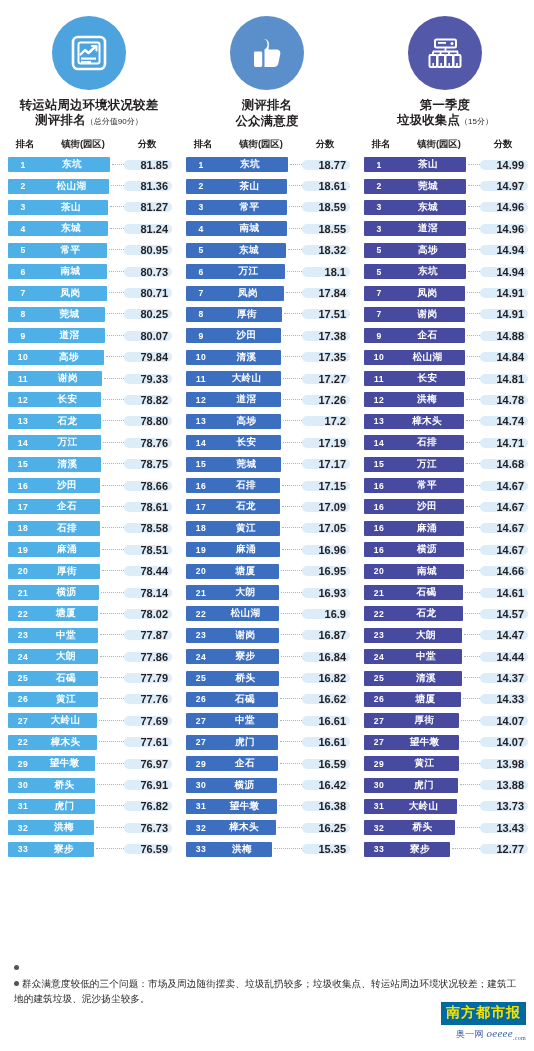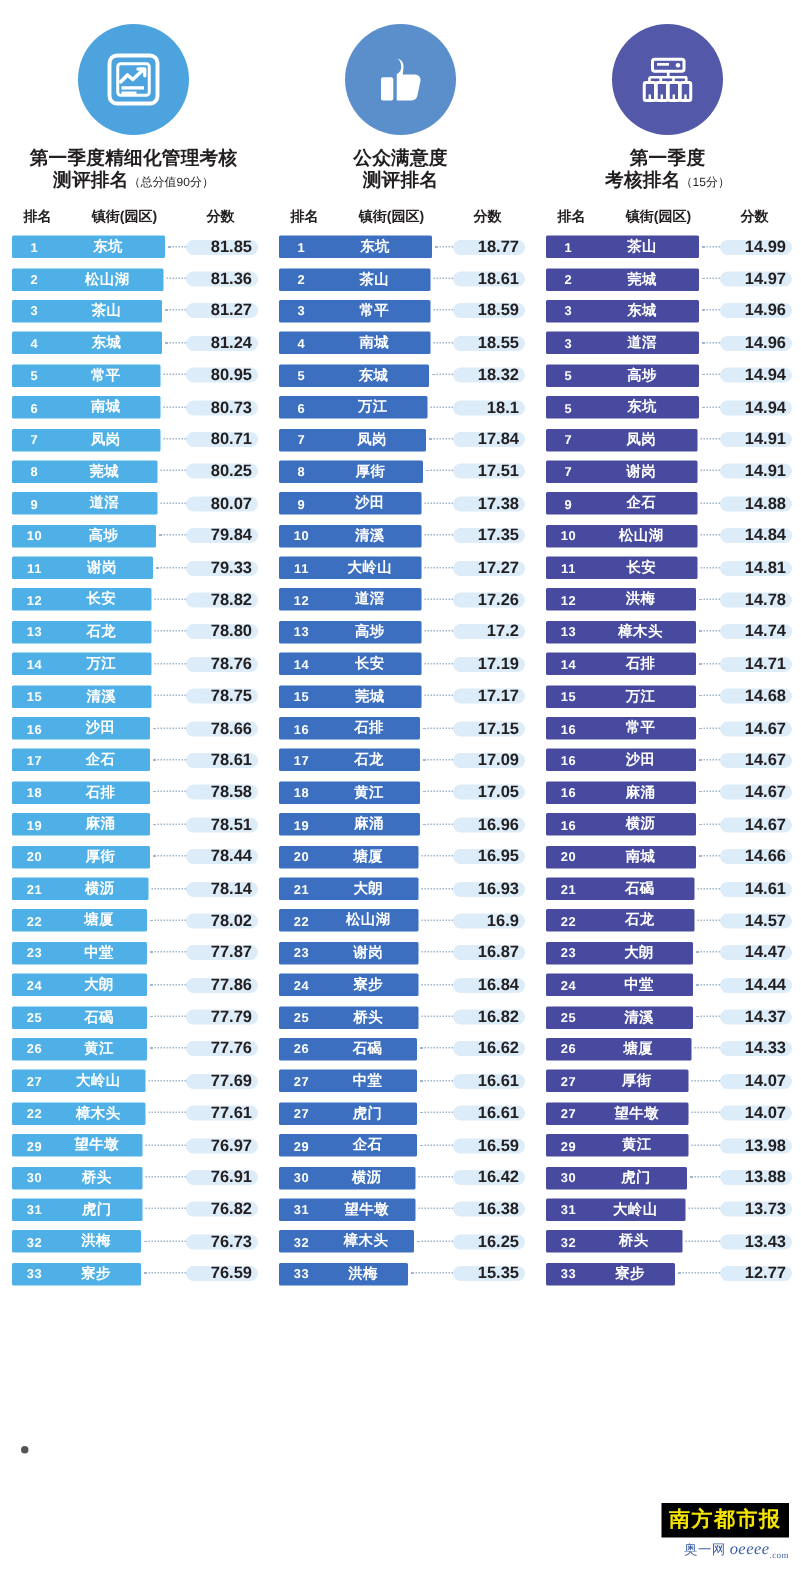--- a/index.html
+++ b/index.html
@@ -101,21 +101,21 @@
     letter-spacing:.1px;
   }
   .note .dot{
     display:inline-block;width:5px;height:5px;border-radius:50%;
     background:#555;margin-right:3px;vertical-align:1px;
   }
   .brand{
     position:absolute;right:8px;top:42px;text-align:right;
   }
   .brand-box{
-    background:#000000;color:#f5e400;
+    background:#0369a1;color:#f5e400;
     font-weight:bold;font-size:14px;letter-spacing:1px;
     padding:2px 5px 3px 5px;display:inline-block;
     font-family:"Liberation Serif","DejaVu Serif",serif;
   }
   .brand-sub{
     font-size:9px;color:#3a5fa8;margin-top:2px;letter-spacing:.3px;
     font-family:"Liberation Serif","DejaVu Serif",serif;
   }
   .brand-sub i{font-size:11px;}
   .brand-sub sub{font-size:6px;}
@@ -134,21 +134,21 @@
             <rect x="7" y="7" width="32" height="32" rx="5" ry="5" fill="none" stroke="#fff" stroke-width="2.6"></rect>
             <rect x="12.5" y="12.5" width="21" height="21" rx="2" ry="2" fill="none" stroke="#fff" stroke-width="2"></rect>
             <polyline points="14.5,24.5 19,20 22.5,23 29.5,16.5" fill="none" stroke="#fff" stroke-width="2.4" stroke-linecap="round" stroke-linejoin="round"></polyline>
             <polyline points="26,16 30.5,16 30.5,20.5" fill="none" stroke="#fff" stroke-width="2.2" stroke-linecap="round" stroke-linejoin="round"></polyline>
             <rect x="15" y="27.5" width="15" height="2.2" fill="#fff"></rect>
             <rect x="15" y="31" width="10" height="2.2" fill="#fff"></rect>
           </svg>
         </div>
       </div>
       <div class="col-title">
-        <div>第一季度精细化管理考核</div>
+        <div>转运站周边环境状况较差</div>
         <div><span>测评排名</span><span class="sub">（总分值90分）</span></div>
       </div>
       <div class="tbl-head">
         <div class="th-rank">排名</div>
         <div class="th-town">镇街(园区)</div>
         <div class="th-score">分数</div>
       </div>
       <div class="rows">
           <div class="row">
             <div class="bar" style="background: rgb(79, 176, 232); width: 102px;">
@@ -420,22 +420,22 @@
     <div class="col">
       <div class="icon-wrap">
         <div class="icon-circle" style="background:#5b8fcb">
           <svg width="46" height="46" viewBox="0 0 46 46">
             <path d="M20 9 c3.2 0 5.2 2.6 5.0 5.6 l-0.5 5.0 h8.0 c2.6 0 4.3 2.0 3.8 4.4 l-2.0 9.6 c-0.45 2.2 -2.2 3.4 -4.3 3.4 H20.5 V19.5 c2.0 -1.2 3.2 -3.0 3.0 -5.2 C23.3 11.4 22.0 9 20 9 z" fill="#fff"></path>
             <rect x="10" y="21.5" width="8.2" height="15.5" rx="1.4" fill="#fff"></rect>
           </svg>
         </div>
       </div>
       <div class="col-title">
+        <div><span>测评排名</span><span class="sub"></span></div>
         <div>公众满意度</div>
-        <div><span>测评排名</span><span class="sub"></span></div>
       </div>
       <div class="tbl-head">
         <div class="th-rank">排名</div>
         <div class="th-town">镇街(园区)</div>
         <div class="th-score">分数</div>
       </div>
       <div class="rows">
           <div class="row">
             <div class="bar" style="background: rgb(60, 111, 192); width: 102px;">
               <div class="rk">1</div>
@@ -714,21 +714,21 @@
             <rect x="7.5" y="25" width="7.5" height="12" rx="1.2" fill="none" stroke="#fff" stroke-width="2"></rect>
             <rect x="15.5" y="25" width="7.5" height="12" rx="1.2" fill="none" stroke="#fff" stroke-width="2"></rect>
             <rect x="23.5" y="25" width="7.5" height="12" rx="1.2" fill="none" stroke="#fff" stroke-width="2"></rect>
             <rect x="31.5" y="25" width="7" height="12" rx="1.2" fill="none" stroke="#fff" stroke-width="2"></rect>
             <path d="M11.2 33 v4 M19.2 33 v4 M27.2 33 v4 M35 33 v4" stroke="#fff" stroke-width="1.6"></path>
           </svg>
         </div>
       </div>
       <div class="col-title">
         <div>第一季度</div>
-        <div><span>考核排名</span><span class="sub">（15分）</span></div>
+        <div><span>垃圾收集点</span><span class="sub">（15分）</span></div>
       </div>
       <div class="tbl-head">
         <div class="th-rank">排名</div>
         <div class="th-town">镇街(园区)</div>
         <div class="th-score">分数</div>
       </div>
       <div class="rows">
           <div class="row">
             <div class="bar" style="background: rgb(71, 74, 158); width: 102px;">
               <div class="rk">1</div>
@@ -993,20 +993,21 @@
             <div class="lead"></div>
             <div class="sc"><span class="halo"></span>12.77</div>
           </div>
         </div>
     </div>
 
   </div>
 
   <div class="footer">
     <div class="note"><span class="dot"></span></div>
+    <div class="note"><span class="dot"></span><span>群众满意度较低的三个问题：市场及周边随街摆卖、垃圾乱扔较多；垃圾收集点、转运站周边环境状况较差；建筑工地的建筑垃圾、泥沙扬尘较多。</span></div>
 
     <div class="brand">
       <div class="brand-box">南方都市报</div>
       <div class="brand-sub">
         <span>奥一网</span>
         <i>oeeee</i><sub>.com</sub>
       </div>
     </div>
   </div>
 

